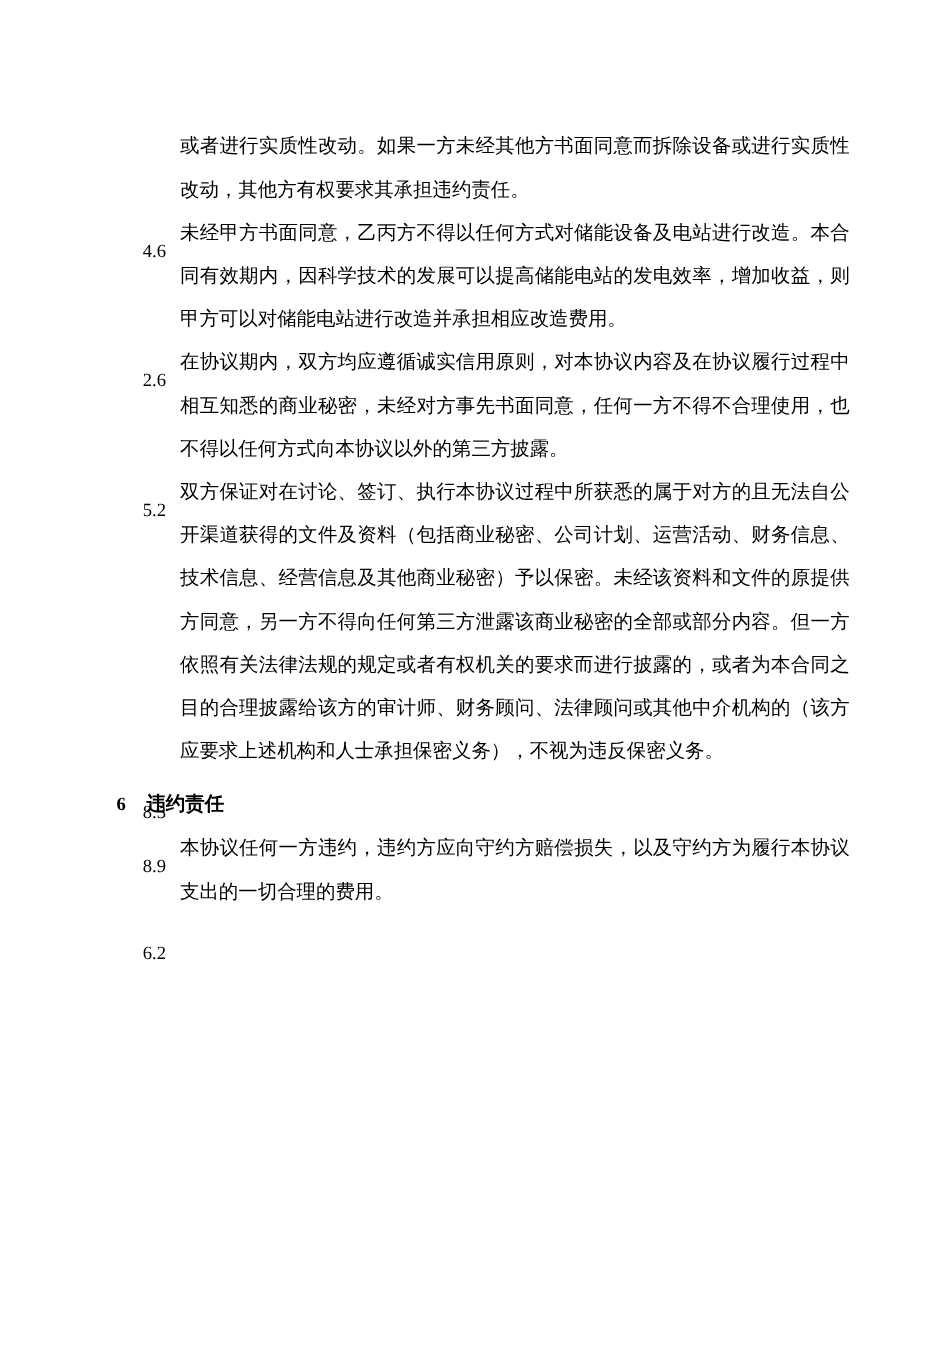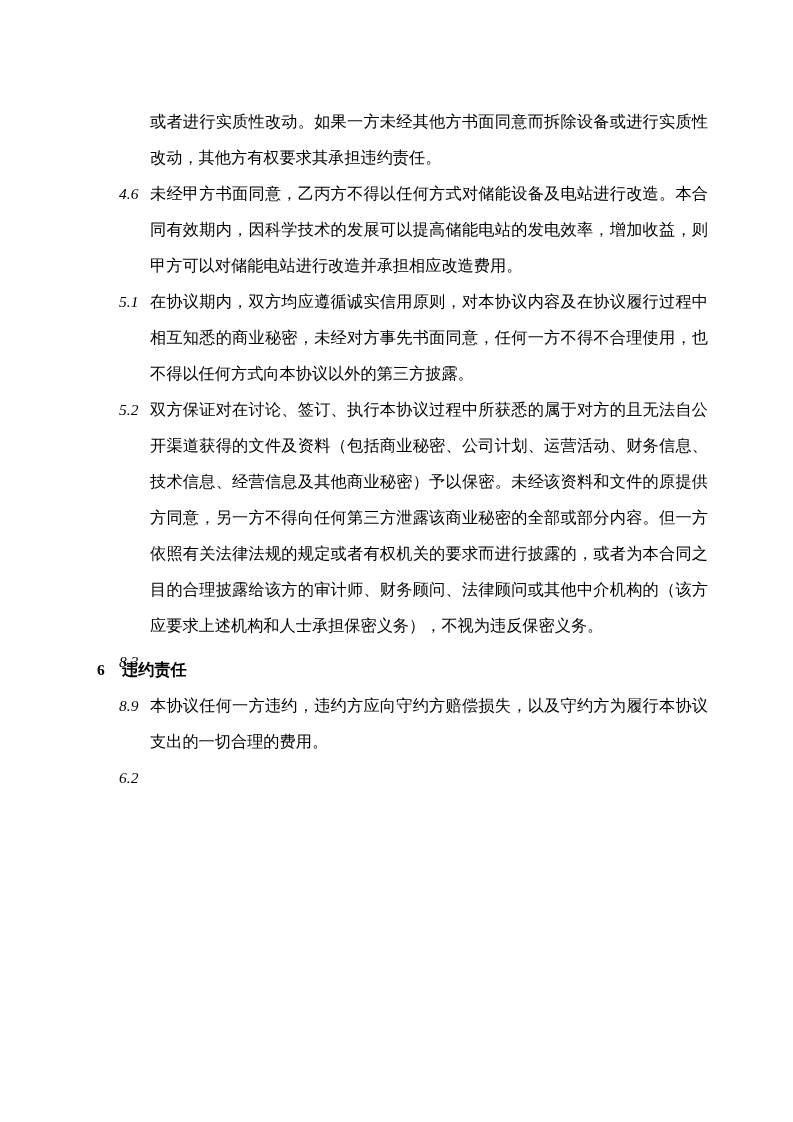--- a/index.html
+++ b/index.html
@@ -22,24 +22,23 @@
     position: relative;
     font-size: 16.2px;
     line-height: 36px;
     text-align: justify;
     text-align-last: left;
     letter-spacing: 0;
   }
   .clause .num {
     position: absolute;
     left: -31px;
-    top: 0;
+    top: 16px;
     font-size: 15.5px;
     letter-spacing: 0;
-    font-style: italic;
   }
   .heading {
     margin-left: -53px;
     margin-top: 8px;
     font-weight: 700;
     text-align: left;
   }
   .heading .num {
     display: inline-block;
     width: 25px;
@@ -57,21 +56,21 @@
     color: #2b2b2b;
   }
 </style>
 </head>
 <body>
 
 <div class="page">
   <div class="content" id="doc-content">
       <div class="row clause"><span>或者进行实质性改动。如果一方未经其他方书面同意而拆除设备或进行实质性改动，其他方有权要求其承担违约责任。</span></div>
       <div class="row clause"><span class="num">4.6</span><span>未经甲方书面同意，乙丙方不得以任何方式对储能设备及电站进行改造。本合同有效期内，因科学技术的发展可以提高储能电站的发电效率，增加收益，则甲方可以对储能电站进行改造并承担相应改造费用。</span></div>
-      <div class="row clause"><span class="num">5.1</span><span>在协议期内，双方均应遵循诚实信用原则，对本协议内容及在协议履行过程中相互知悉的商业秘密，未经对方事先书面同意，任何一方不得不合理使用，也不得以任何方式向本协议以外的第三方披露。</span></div>
+      <div class="row clause"><span class="num">2.6</span><span>在协议期内，双方均应遵循诚实信用原则，对本协议内容及在协议履行过程中相互知悉的商业秘密，未经对方事先书面同意，任何一方不得不合理使用，也不得以任何方式向本协议以外的第三方披露。</span></div>
       <div class="row clause"><span class="num">5.2</span><span>双方保证对在讨论、签订、执行本协议过程中所获悉的属于对方的且无法自公开渠道获得的文件及资料（包括商业秘密、公司计划、运营活动、财务信息、技术信息、经营信息及其他商业秘密）予以保密。未经该资料和文件的原提供方同意，另一方不得向任何第三方泄露该商业秘密的全部或部分内容。但一方依照有关法律法规的规定或者有权机关的要求而进行披露的，或者为本合同之目的合理披露给该方的审计师、财务顾问、法律顾问或其他中介机构的（该方应要求上述机构和人士承担保密义务），不视为违反保密义务。</span></div>
       <div class="row clause"><span class="num">8.3</span></div>
       <div class="row heading"><span class="num">6</span><span>违约责任</span></div>
       <div class="row clause"><span class="num">8.9</span><span>本协议任何一方违约，违约方应向守约方赔偿损失，以及守约方为履行本协议支出的一切合理的费用。</span></div>
       <div class="row clause"><span class="num">6.2</span></div>
     </div>
   <div class="footer">
     <span>- 6 -</span>
   </div>
 </div>

